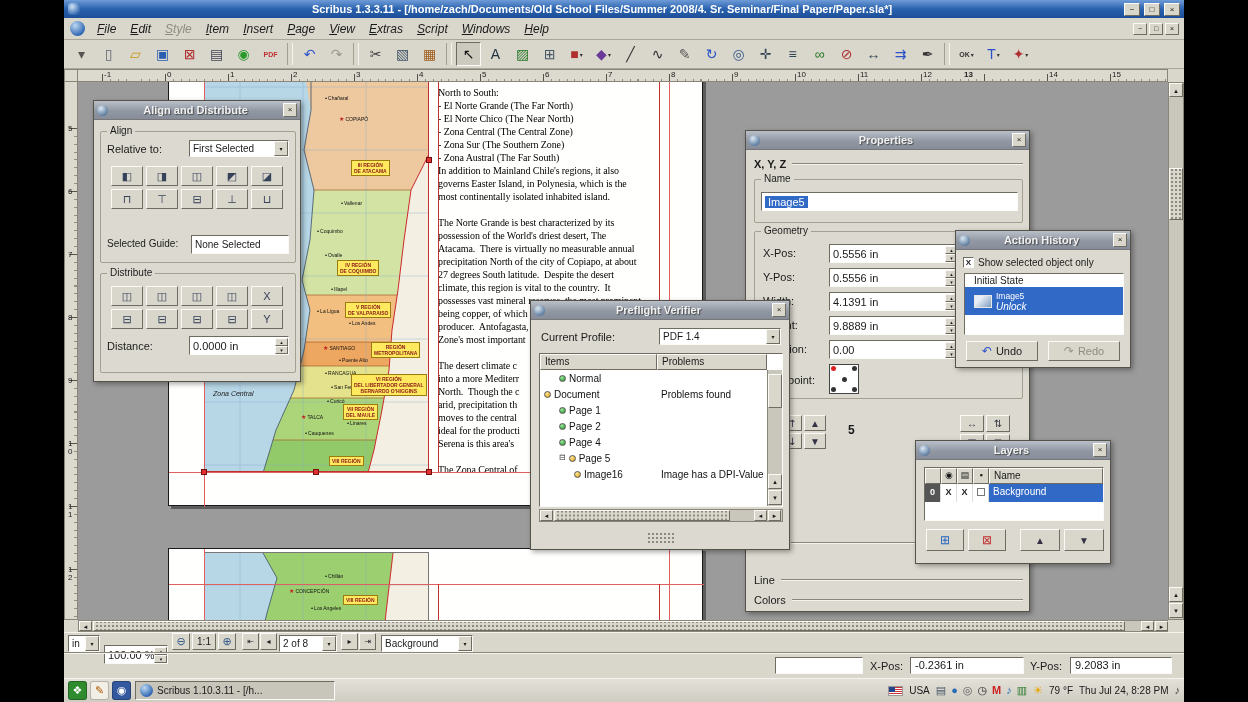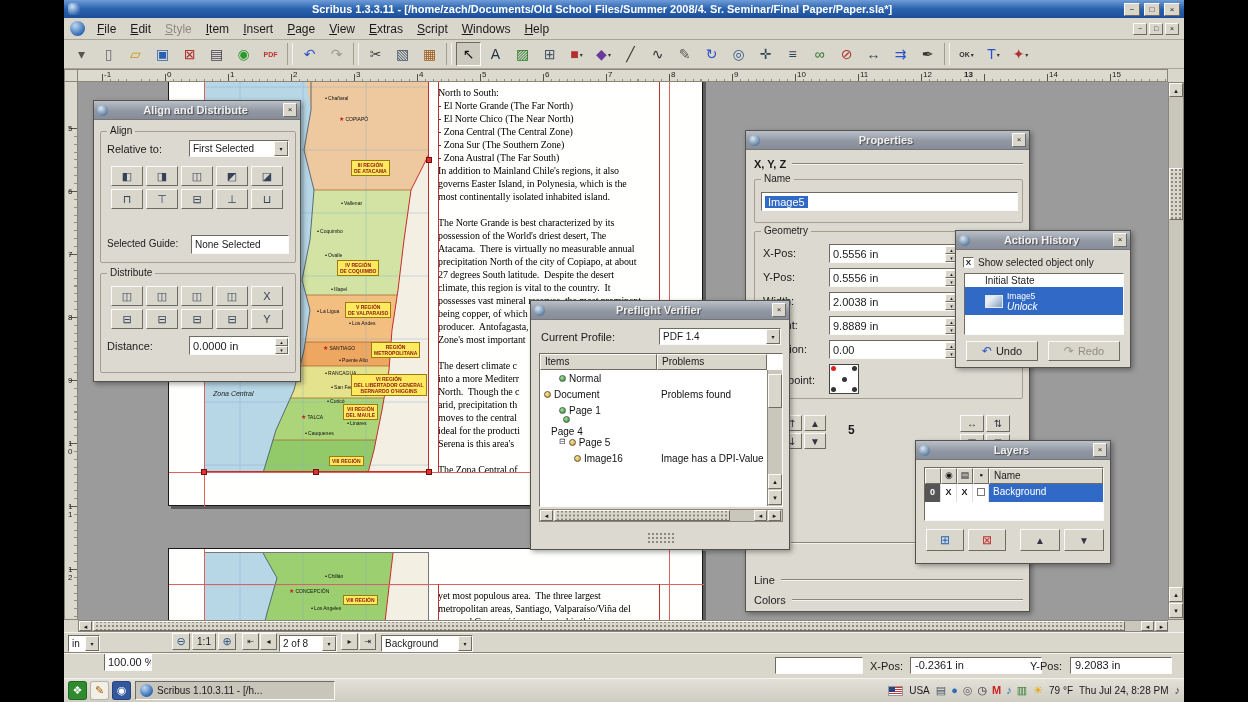--- a/index.html
+++ b/index.html
@@ -95,21 +95,21 @@
 #pf-list{position:absolute;overflow:hidden;}
 .pfhdr{position:absolute;top:0;height:16px;font-size:10px;padding:1px 4px;background:#d9d6cc;border:1px solid;border-color:#fbfaf6 #6f6b60 #6f6b60 #fbfaf6;}
 #pf-rows{position:absolute;left:0;top:16px;right:0;}
 .prow{position:relative;height:16px;display:flex;align-items:center;font-size:10px;color:#111;}
 .pleft{display:flex;align-items:center;gap:3px;}
 .pexp{font-size:8px;line-height:8px;color:#333;}
 .pdot{width:7px;height:7px;border-radius:50%;border:1px solid #555;flex:none;}
 .pok{background:radial-gradient(circle at 35% 30%,#9fe89f,#1e8f1e);}
 .pwarn{background:radial-gradient(circle at 35% 30%,#ffe8a0,#db9a00);}
 .pprob{position:absolute;left:121px;white-space:nowrap;}
-.ahrow{padding:1px 20px;font-size:10px;}
+.ahrow{padding:1px 9px;font-size:10px;}
 .ahsel{background:#3169c6;color:#fff;display:flex;gap:4px;align-items:center;height:28px;}
 .ahicon{width:18px;height:13px;background:linear-gradient(135deg,#e8eef5 30%,#7d9cc0);border:1px solid #e8e8e8;flex:none;}
 .ah1{font-size:8.5px;line-height:10px;display:block;}
 .ah2{font-size:10px;line-height:11px;font-style:italic;display:block;}
 .btn{position:absolute;display:flex;align-items:center;justify-content:center;gap:4px;font-size:11px;}
 .bdis{color:#8f8b80;}
 .uarr{color:#2a52c8;font-size:12px;}
 .rarr{color:#9a978e;font-size:12px;}
 .cbx{position:absolute;width:11px;height:11px;font-size:8px;font-weight:bold;line-height:9px;text-align:center;}
 .lyhdr,.lyrow{display:flex;}
@@ -128,21 +128,21 @@
   <div id="titlebar" class="abs">
     <span class="twicon"></span>
     <span class="ttext">Scribus 1.3.3.11 - [/home/zach/Documents/Old School Files/Summer 2008/4. Sr. Seminar/Final Paper/Paper.sla*]</span>
     <span class="wbtn t3">−</span>
     <span class="wbtn t3">□</span>
     <span class="wbtn t3">×</span>
   </div>
 
   <div id="menubar" class="abs">
     <span class="appicon"></span>
-    <span id="menu-items" style="display:flex;">
+    <span id="menu-items" style="display:flex;font-style:italic;">
         <div class="mitem"><u>F</u>ile</div>
         <div class="mitem"><u>E</u>dit</div>
         <div class="mitem mdis"><u>S</u>tyle</div>
         <div class="mitem"><u>I</u>tem</div>
         <div class="mitem"><u>I</u>nsert</div>
         <div class="mitem"><u>P</u>age</div>
         <div class="mitem"><u>V</u>iew</div>
         <div class="mitem"><u>E</u>xtras</div>
         <div class="mitem"><u>S</u>cript</div>
         <div class="mitem"><u>W</u>indows</div>
@@ -468,25 +468,20 @@
         <div id="map3-labels" class="maplabels">
             <div class="mregion" style="left: 138px; top: 42px;">
               <div>VIII REGIÓN</div>
             </div>
             <div class="mcity" style="left: 120px; top: 20px;"><span class="mdot">•</span>Chillán</div>
             <div class="mcity" style="left: 84px; top: 35px;"><span class="mstar">★</span>CONCEPCIÓN</div>
             <div class="mcity" style="left: 106px; top: 52px;"><span class="mdot">•</span>Los Angeles</div>
           </div>
       </div>
 
-      <div id="page3-text" class="dlines" style="left:269px;top:40px;">
-          <div class="dline">yet most populous area.  The three largest</div>
-          <div class="dline">metropolitan areas, Santiago, Valparaíso/Viña del</div>
-          <div class="dline">mar, and Concepción, are located in this zone.</div>
-        </div>
     </div>
   </div>
 
   <div id="vscroll" class="abs">
     <span class="sarr t3" style="left:0;top:0;width:14px;height:14px;line-height:13px;">▴</span>
     <span class="t3 grip" style="position:absolute;left:0;top:85px;width:14px;height:52px;"></span>
     <span class="sarr t3" style="left:0;top:504px;width:14px;height:15px;line-height:14px;">▴</span>
     <span class="sarr t3" style="left:0;top:520px;width:14px;height:15px;line-height:14px;">▾</span>
   </div>
   <div id="hscroll" class="abs">
@@ -495,21 +490,21 @@
     <span class="sarr t3" style="left:1062px;top:0;width:13px;height:10px;line-height:9px;">◂</span>
     <span class="sarr t3" style="left:1076px;top:0;width:13px;height:10px;line-height:9px;">▸</span>
   </div>
   <div id="scorner" class="abs"></div>
 
   <div id="bottombar" class="abs">
     <span class="combo" style="left:4px;top:2px;width:32px;">
         <span>in</span>
         <span class="cbtn">▾</span>
       </span>
-    <span class="gfield in3" style="left:40px;top:19px;width:48px;">
+    <span class="gfield in3" style="left:40px;top:12px;width:64px;">
         <span>100.00 %</span>
         <span class="gspin">
           <span class="sp-up">▴</span>
           <span class="sp-dn">▾</span>
         </span>
       </span>
     <span class="zbtn t3" style="left:108px;width:18px;color:#345a88;">⊖</span>
     <span class="zbtn t3" style="left:128px;width:24px;font-size:10px;">1:1</span>
     <span class="zbtn t3" style="left:154px;width:18px;color:#345a88;">⊕</span>
     <span class="navb t3" style="left:178px;">⇤</span>
@@ -522,21 +517,21 @@
     <span class="navb t3" style="left:295px;">⇥</span>
     <span class="combo" style="left:317px;top:2px;width:92px;">
         <span>Background</span>
         <span class="cbtn">▾</span>
       </span>
   </div>
 
   <div id="statusbar" class="abs">
     <span class="sfield in3" style="left:711px;width:88px;"></span>
     <span class="slabel" style="left:806px;">X-Pos:</span>
-    <span class="sfield in3" style="left:846px;width:132px;">-0.2361 in</span>
+    <span class="sfield in3" style="left:846px;width:114px;">-0.2361 in</span>
     <span class="slabel" style="left:966px;">Y-Pos:</span>
     <span class="sfield in3" style="left:1006px;width:102px;">9.2083 in</span>
   </div>
 
   <div id="taskbar" class="abs">
     <span id="launchers" style="display:flex;gap:3px;">
         <div class="launch" style="background: rgb(46, 139, 46); color: rgb(255, 255, 255);">❖</div>
         <div class="launch" style="background: rgb(242, 239, 230); color: rgb(176, 96, 16);">✎</div>
         <div class="launch" style="background: rgb(51, 88, 158); color: rgb(255, 255, 255);">◉</div>
       </span>
@@ -653,21 +648,21 @@
               <div>0.5556 in</div>
               <div class="gspin">
                 <div class="sp-up">▴</div>
                 <div class="sp-dn">▾</div>
               </div>
             </div>
           </div>
           <div class="grow" style="top: 60px;">
             <div class="glabel">Width:</div>
             <div class="gfield in3" style="left: 74px; width: 130px;">
-              <div>2.0038 in</div>
+              <div>4.1391 in</div>
               <div class="gspin">
                 <div class="sp-up">▴</div>
                 <div class="sp-dn">▾</div>
               </div>
             </div>
           </div>
           <div class="grow" style="top: 84px;">
             <div class="glabel">Height:</div>
             <div class="gfield in3" style="left: 74px; width: 130px;">
               <div>9.8889 in</div>
@@ -748,21 +743,27 @@
             </div>
             <div class="pprob">Problems found</div>
           </div>
           <div class="prow">
             <div class="pleft" style="padding-left: 19px;">
               <div class="pdot pok"></div>
               <div>Page 1</div>
             </div>
           </div>
           <div class="prow">
-            <div class="pleft" style="padding-left: 11px; flex-direction: column;">
+            <div class="pleft" style="padding-left: 19px;">
+              <div class="pdot pok"></div>
+              <div>Page 2</div>
+            </div>
+          </div>
+          <div class="prow">
+            <div class="pleft" style="padding-left: 19px;">
               <div class="pdot pok"></div>
               <div>Page 4</div>
             </div>
           </div>
           <div class="prow">
             <div class="pleft" style="padding-left: 19px;">
               <div class="pexp">⊟</div>
               <div class="pdot pwarn"></div>
               <div>Page 5</div>
             </div>

